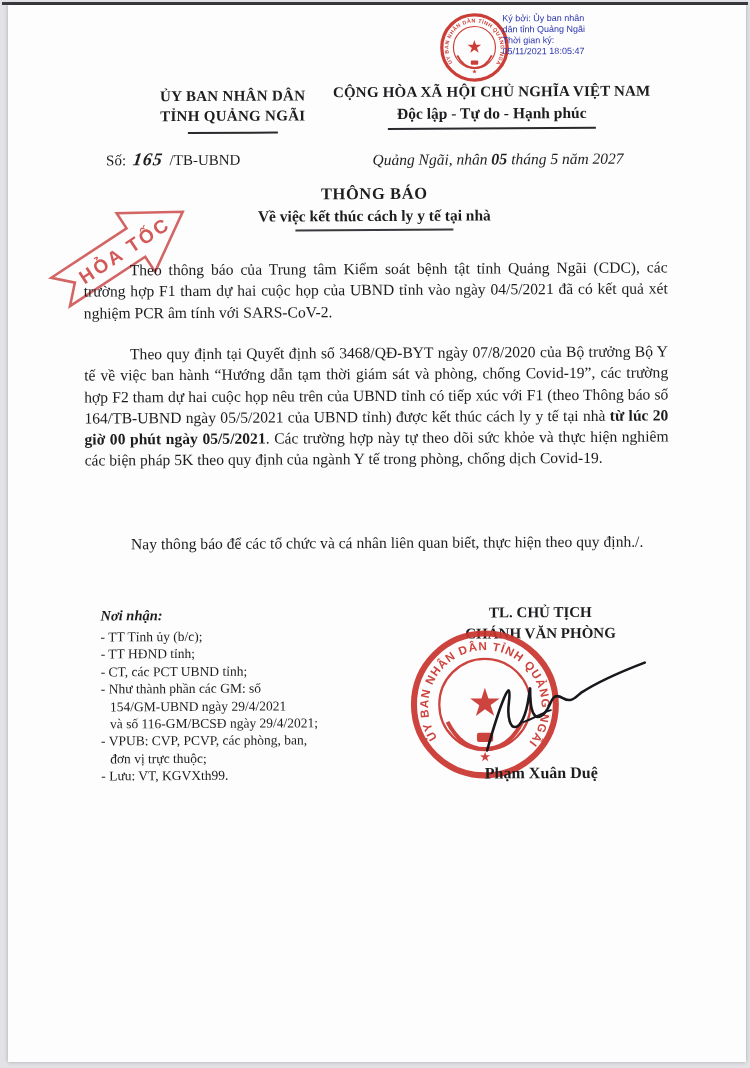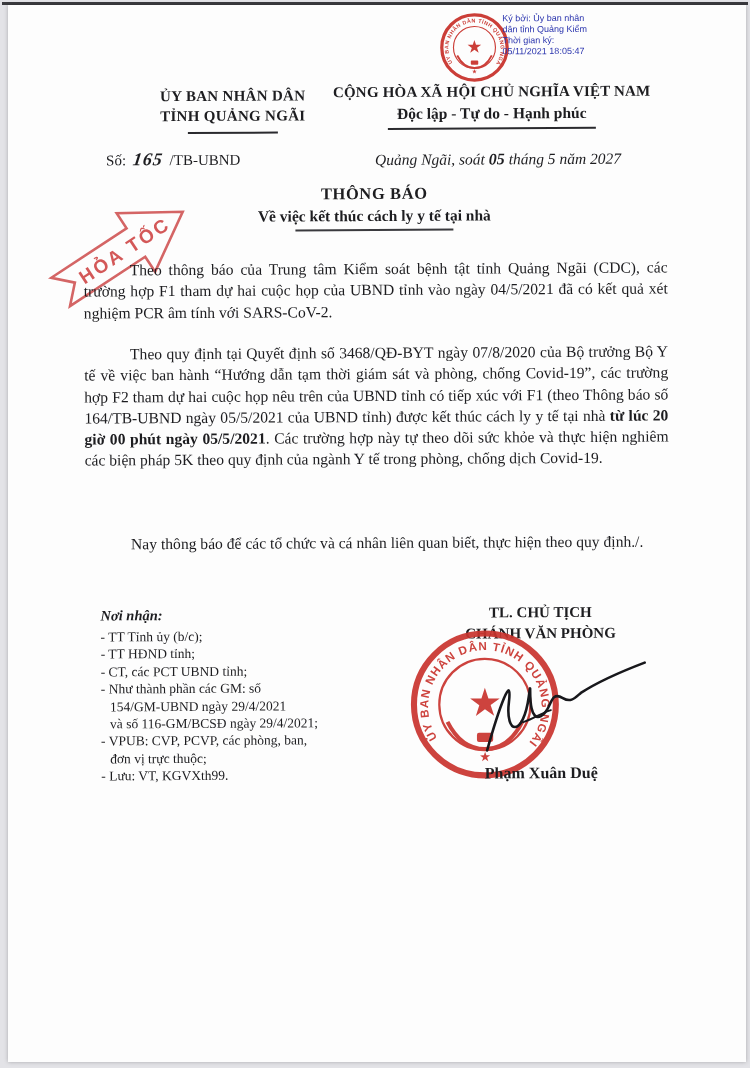--- a/index.html
+++ b/index.html
@@ -73,21 +73,21 @@
       <textPath href="#circA" startOffset="2%">ỦY BAN NHÂN DÂN TỈNH QUẢNG NGÃI</textPath>
     </text>
     <text x="75" y="86" text-anchor="middle" font-size="38" fill="#c9342e">★</text>
     <path d="M38,92 C 48,112 62,119 75,119 C 88,119 102,112 112,92" fill="none" stroke="#c9342e" stroke-width="4"></path>
     <rect x="67" y="103" width="16" height="9" rx="2" fill="#c9342e"></rect>
     <text x="75" y="131" text-anchor="middle" font-size="13" fill="#c9342e">★</text>
   </svg>
 
   <div class="abs digi">
     <div>Ký bởi: Ủy ban nhân</div>
-    <div>dân tỉnh Quảng Kiểm</div>
+    <div>dân tỉnh Quảng Ngãi</div>
     <div>Thời gian ký:</div>
     <div>05/11/2021 18:05:47</div>
   </div>
 
   <div class="abs hdr-left">
     <div>ỦY BAN NHÂN DÂN</div>
     <div>TỈNH QUẢNG NGÃI</div>
     <div class="rule"></div>
   </div>
   <div class="abs hdr-right">
@@ -95,21 +95,21 @@
     <div class="motto2">Độc lập - Tự do - Hạnh phúc</div>
     <div class="rule"></div>
   </div>
 
   <div class="abs so-line">
     <span>Số:</span>
     <span class="so-num">165</span>
     <span>/TB-UBND</span>
   </div>
   <div class="abs date-line">
-    <span>Quảng Ngãi, soát </span><span class="date-day">05</span><span> tháng 5 năm 2027</span>
+    <span>Quảng Ngãi, nhân </span><span class="date-day">05</span><span> tháng 5 năm 2027</span>
   </div>
 
   <svg class="abs hoa-toc" width="185" height="125" viewBox="0 0 185 125">
     <g transform="rotate(-33 88 62)">
       <path d="M14,45 L104,45 L104,27 L160,62 L104,97 L104,79 L14,79 L31,62 Z" fill="none" stroke="#d05555" stroke-width="2.6"></path>
       <text x="38" y="69" font-size="19" font-weight="bold" fill="#cf4747" font-family="Liberation Sans, sans-serif" letter-spacing="2.5">HỎA TỐC</text>
     </g>
   </svg>
 
   <div class="abs title-block">

